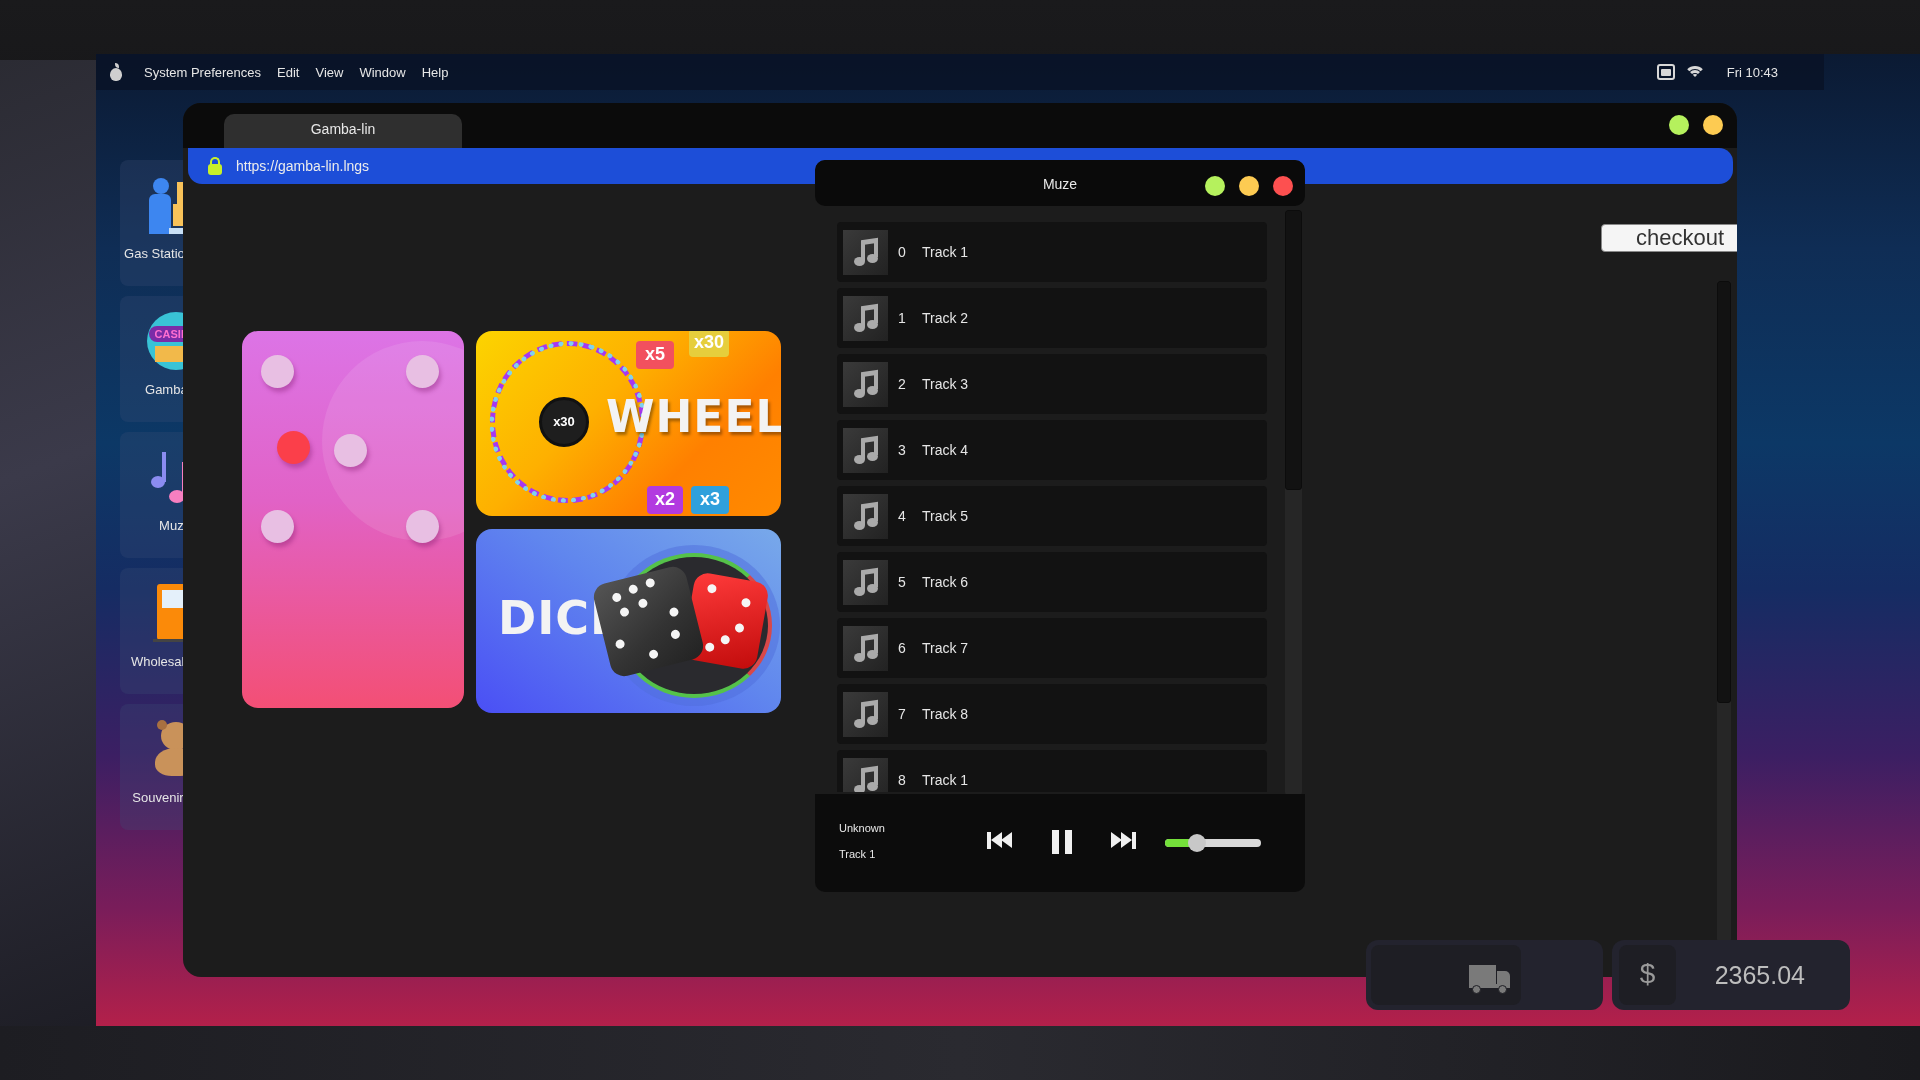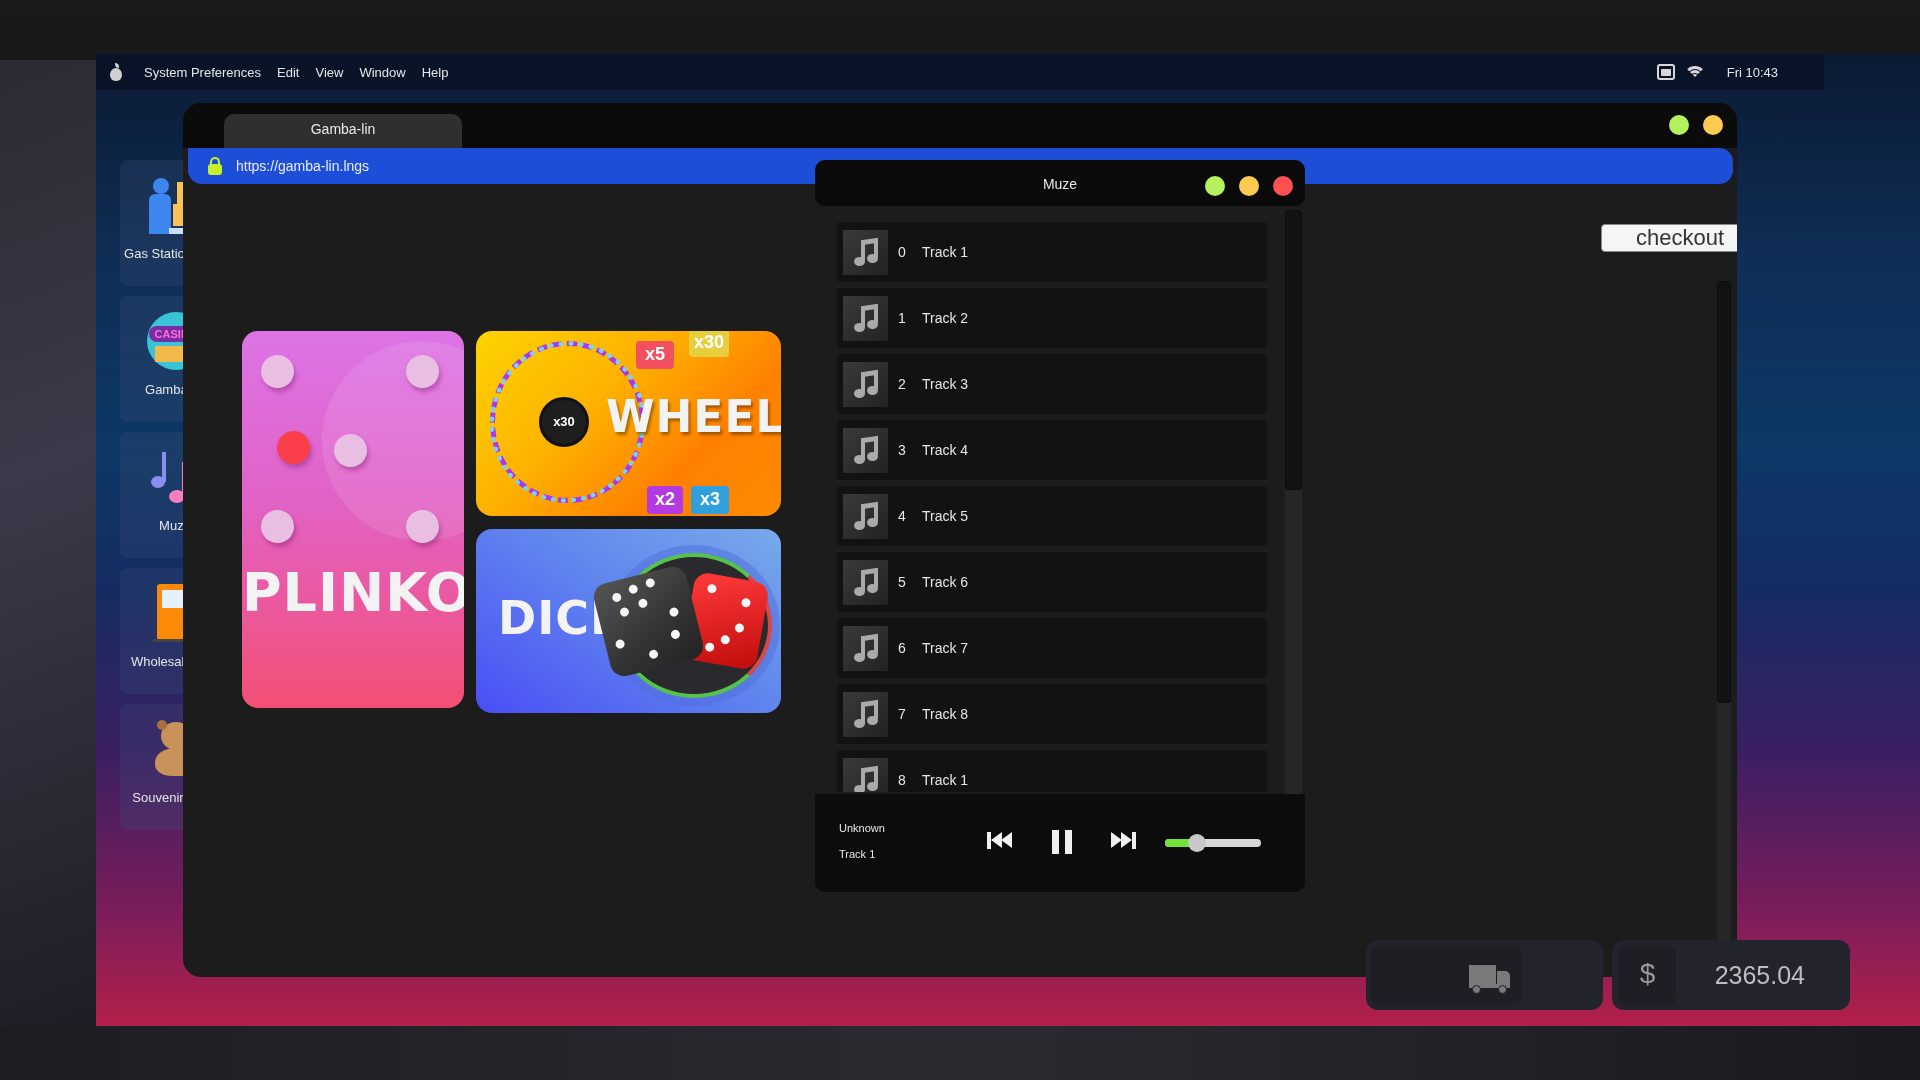--- a/index.html
+++ b/index.html
@@ -206,21 +206,20 @@
       </div>
 
       <div id="card-plinko" class="card">
         <div class="plinko-arc"></div>
         <span class="peg" style="left:19px;top:24px;"></span>
         <span class="peg" style="left:164px;top:24px;"></span>
         <span class="peg red" style="left:35px;top:100px;"></span>
         <span class="peg" style="left:92px;top:103px;"></span>
         <span class="peg" style="left:19px;top:179px;"></span>
         <span class="peg" style="left:164px;top:179px;"></span>
-        <div class="card-label-big" style="left:0;width:222px;text-align:center;top:230px;font-size:54px;">PLINKO</div>
       </div>
 
       <div id="card-wheel" class="card">
         <div class="wheel-ring"></div>
         <div class="wheel-ring2"></div>
         <div class="wheel-hub">x30</div>
         <div class="card-label-big" style="left:130px;top:60px;font-size:44px;text-shadow:2px 3px 3px rgba(0,0,0,0.35);">WHEEL</div>
         <span class="mult" style="left:160px;top:-2px;width:38px;background:#f2505e;margin-top:12px;">x5</span>
         <span class="mult" style="left:213px;top:-2px;width:40px;background:#e6ce3c;">x30</span>
         <span class="mult" style="left:171px;top:155px;width:36px;background:#b23ae0;">x2</span>

